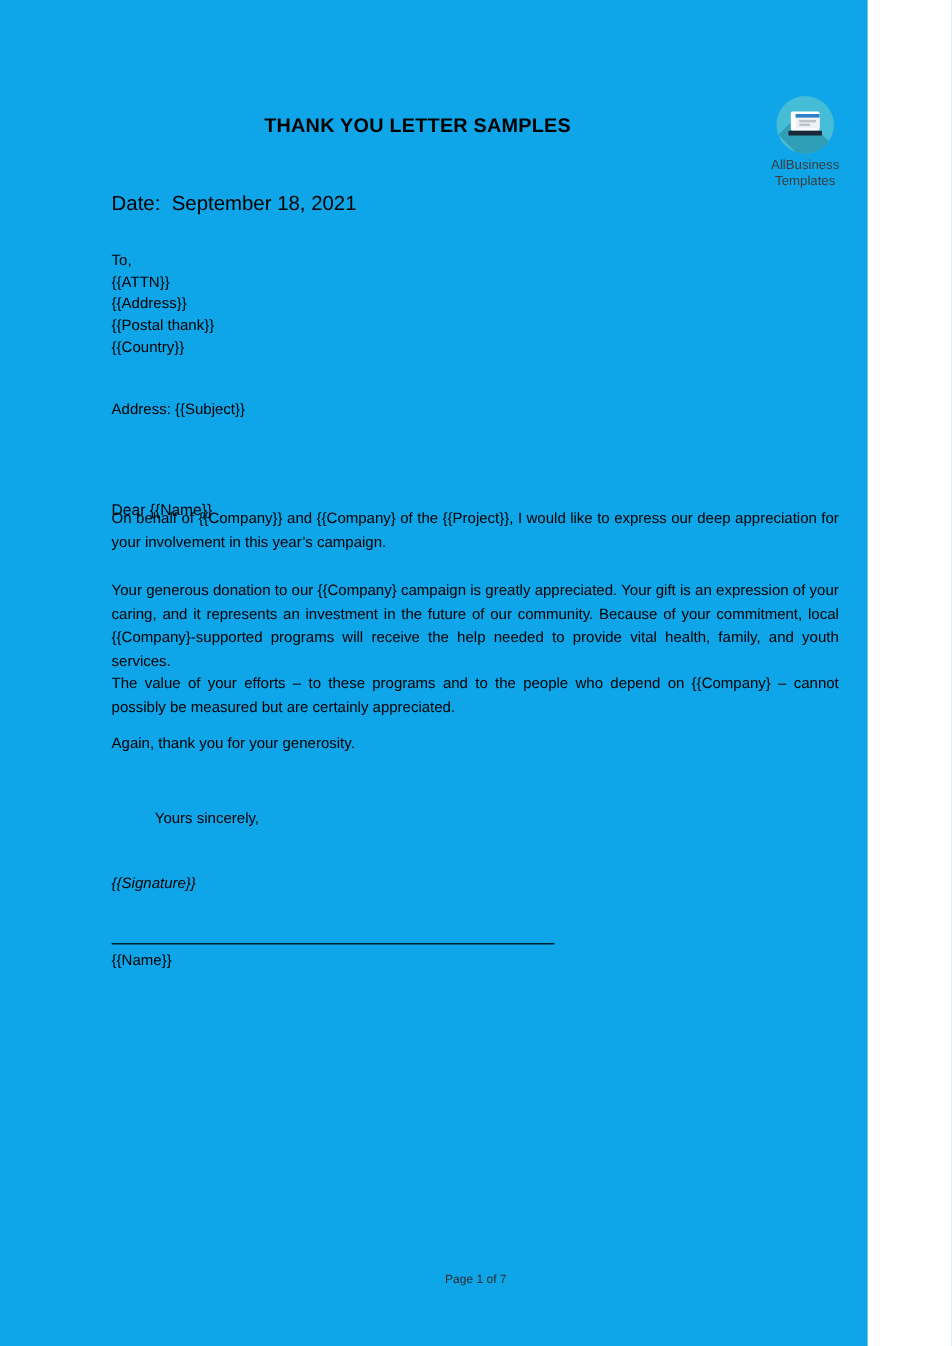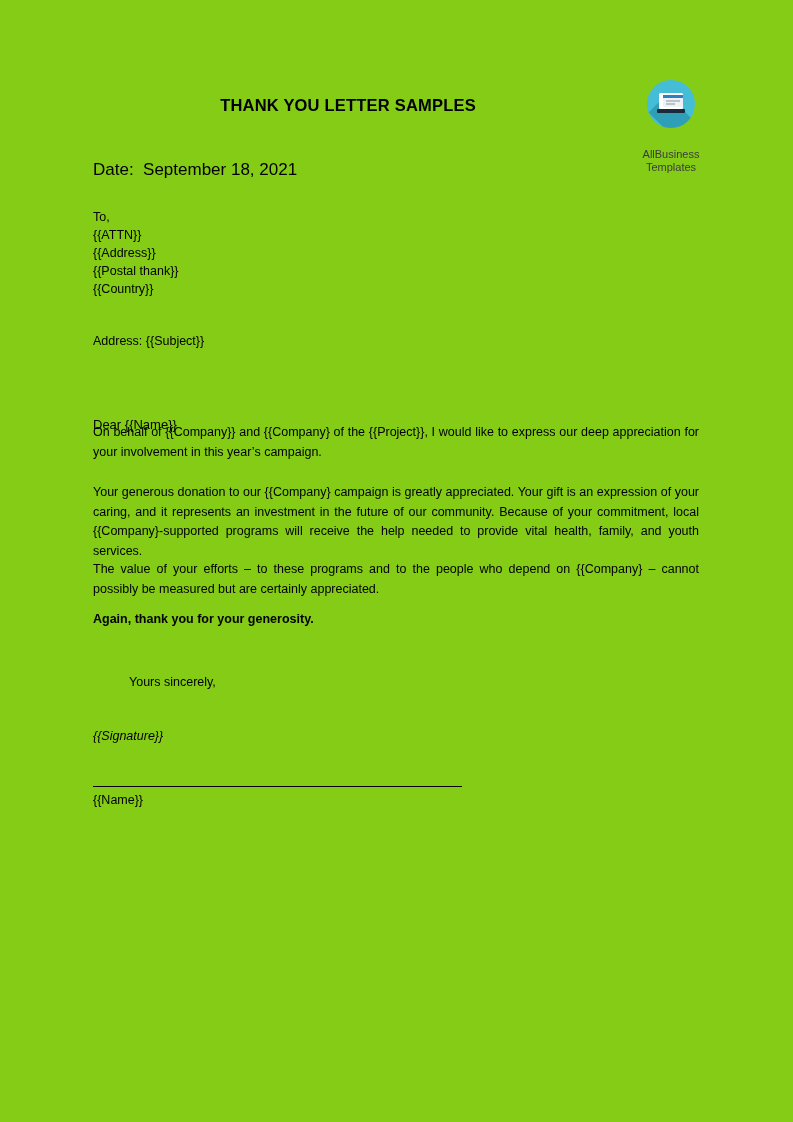--- a/index.html
+++ b/index.html
@@ -13,23 +13,23 @@
     position: relative;
     font-family: "Liberation Sans", sans-serif;
     color: #000000;
     overflow: hidden;
   }
 
   .page {
     position: absolute;
     left: 0;
     top: 0;
-    width: 793px;
+    width: 723px;
     height: 1122px;
-    background: #84cc16;
+    background: #0ea5e9;
   }
 
   
   .doc-title {
     position: absolute;
     left: 93px;
     top: 96px;
     width: 510px;
     text-align: center;
     font-size: 16.5px;
@@ -108,21 +108,21 @@
   .laptop-base {
     position: absolute;
     left: 0;
     top: 16px;
     width: 28px;
     height: 4px;
     background: #1b2a3a;
     border-radius: 1px;
   }
   .logo-text {
-    margin-top: 20px;
+    margin-top: 4px;
     font-size: 11px;
     line-height: 13px;
     color: #3b3b3b;
   }
 
   
   .content {
     position: absolute;
     left: 93px;
     top: 0;
@@ -161,21 +161,21 @@
     position: absolute;
     width: 606px;
     font-size: 12.5px;
     line-height: 19.5px;
     text-align: justify;
     text-justify: inter-word;
   }
   .para.p1 { top: 423px; }
   .para.p2 { top: 447px; margin-top: 36px; }
   .para.p3 { top: 560px; }
-  .para.p4 { top: 610px; font-weight: bold; }
+  .para.p4 { top: 610px; }
 
   .line-closing {
     position: absolute;
     top: 675px;
     font-size: 12.5px;
     margin-left: 36px;
   }
   .line-signature {
     position: absolute;
     top: 729px;
@@ -260,14 +260,15 @@
 
     <div class="line-closing">Yours sincerely,</div>
 
     <div class="line-signature">{{Signature}}</div>
 
     <div class="sig-rule"></div>
 
     <div class="line-name">{{Name}}</div>
   </div>
 
+  <div class="footer">Page 1 of 7</div>
 
 </div>
 
 </body></html>

